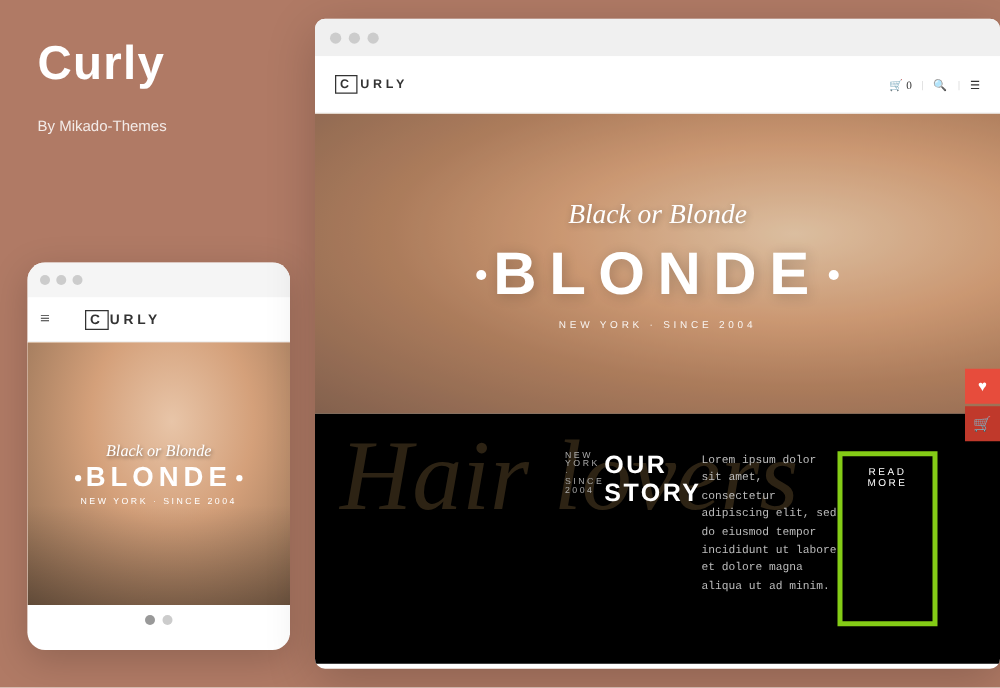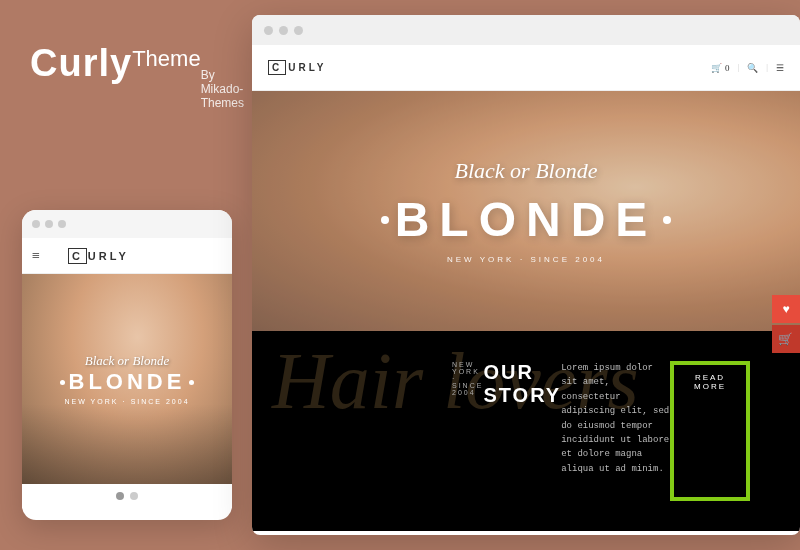--- a/index.html
+++ b/index.html
@@ -13,23 +13,23 @@
     }
 
     
     .left-panel {
       position: absolute;
       left: 0; top: 0;
       width: 248px;
       height: 404px;
       background-color: #b07a65;
       display: flex;
-      flex-direction: row;
+      flex-direction: column;
       align-items: flex-start;
-      padding: 44px 24px 20px 30px;
+      padding: 32px 24px 20px 30px;
     }
 
     .brand-title {
       font-family: Arial, sans-serif;
       font-size: 38px;
       font-weight: 900;
       color: #fff;
       line-height: 1;
       letter-spacing: 1px;
     }
@@ -434,21 +434,20 @@
 
     .float-icon.cart {
       background: #c0392b;
     }
   </style>
 </head>
 <body>
 
 <div class="left-panel">
   <div class="brand-title">Curly</div>
-  <div class="brand-subtitle">Theme</div>
   <div class="brand-author">By Mikado-Themes</div>
 
   <div class="mobile-preview">
     <div class="mobile-top-bar">
       <div class="mobile-dot"></div>
       <div class="mobile-dot"></div>
       <div class="mobile-dot"></div>
     </div>
     <div class="mobile-nav">
       <span class="hamburger-icon">≡</span>

